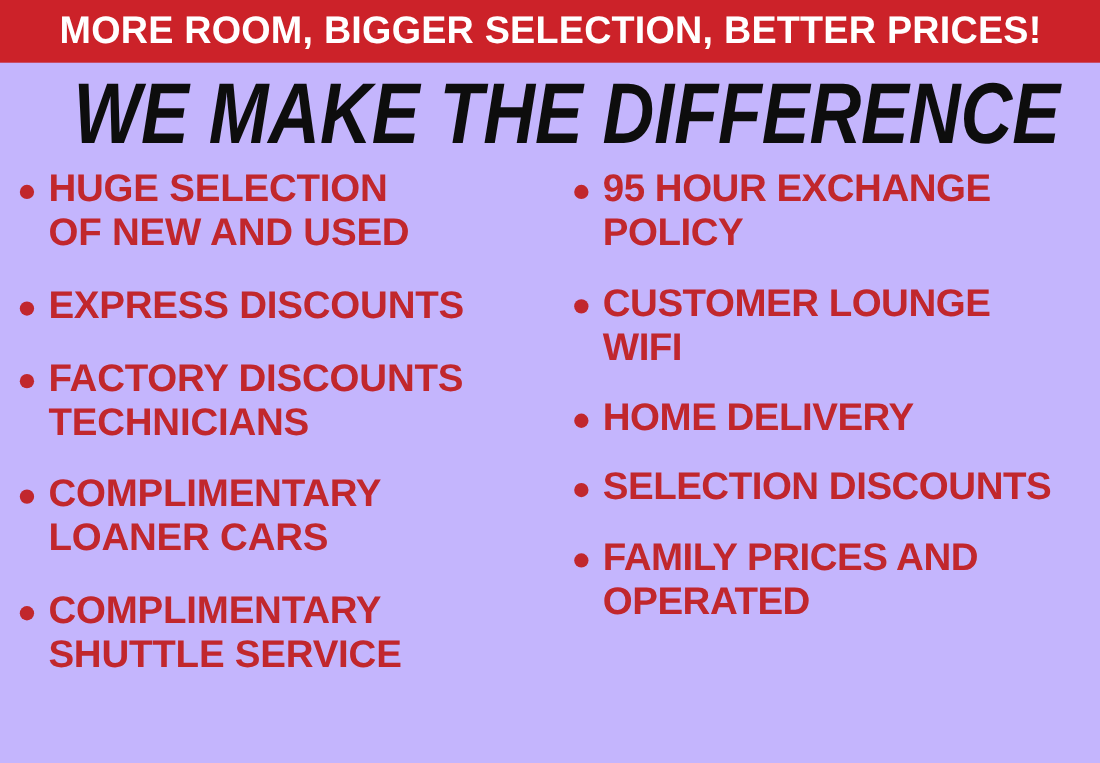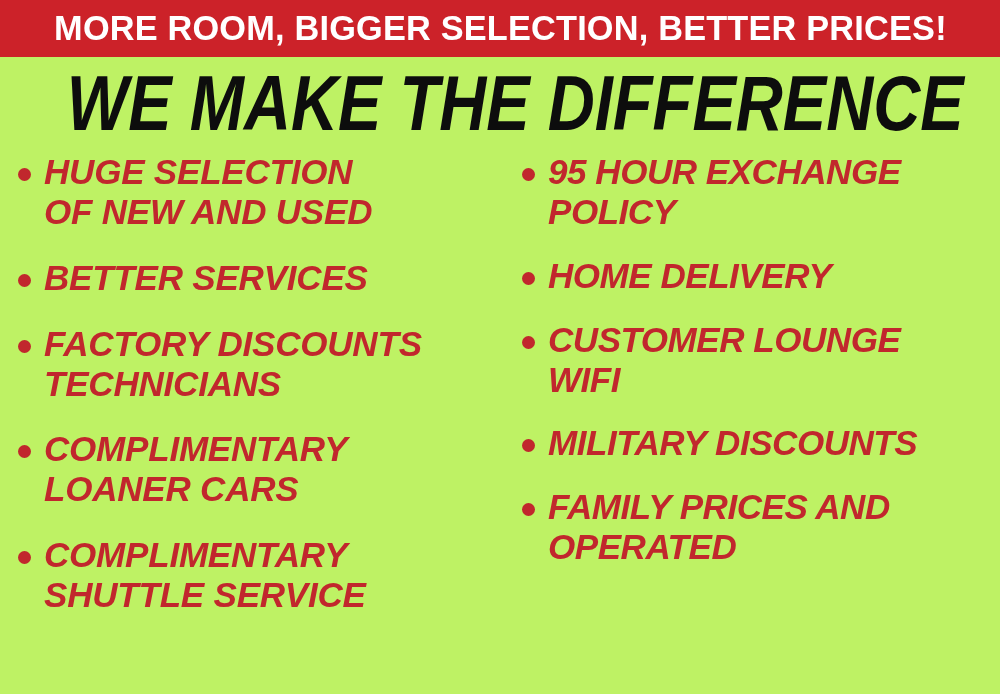--- a/index.html
+++ b/index.html
@@ -76,21 +76,20 @@
 
   
   .columns {
     position: absolute;
     left: 0;
     top: 152px;
     width: 1000px;
     height: 542px;
     display: flex;
     align-items: flex-start;
-    font-style: italic;
   }
   .column {
     position: relative;
     box-sizing: border-box;
   }
   .column-left {
     width: 500px;
     padding-left: 18px;
     padding-right: 4px;
   }
@@ -129,21 +128,21 @@
     white-space: pre-line;
     text-indent: 0;
   }
   .column-right .bullet-text {
     letter-spacing: -0.45px;
   }
 </style>
 </head>
 <body>
 
-<div class="poster" style="background: #bef264;">
+<div class="poster" style="background: #c4b5fd;">
 
   <div class="banner" style="background: rgb(204, 34, 41);">
     <div class="banner-text" style="color: rgb(255, 255, 255);">MORE ROOM, BIGGER SELECTION, BETTER PRICES!</div>
   </div>
 
   <div class="headline-wrap">
     <div class="headline" style="color: rgb(13, 13, 13);">WE MAKE THE DIFFERENCE</div>
   </div>
 
   <div class="columns">
@@ -151,21 +150,21 @@
     <div class="column column-left">
 
       <div class="bullet-item">
         <span class="bullet-dot" style="background: rgb(193, 39, 45);"></span>
         <span class="bullet-text" style="color: rgb(193, 39, 45);">HUGE SELECTION
 OF NEW AND USED</span>
       </div>
 
       <div class="bullet-item">
         <span class="bullet-dot" style="background: rgb(193, 39, 45);"></span>
-        <span class="bullet-text" style="color: rgb(193, 39, 45);">BETTER SERVICES</span>
+        <span class="bullet-text" style="color: rgb(193, 39, 45);">EXPRESS DISCOUNTS</span>
       </div>
 
       <div class="bullet-item">
         <span class="bullet-dot" style="background: rgb(193, 39, 45);"></span>
         <span class="bullet-text" style="color: rgb(193, 39, 45);">FACTORY DISCOUNTS
 TECHNICIANS</span>
       </div>
 
       <div class="bullet-item">
         <span class="bullet-dot" style="background: rgb(193, 39, 45);"></span>
@@ -184,32 +183,32 @@
     <div class="column column-right">
 
       <div class="bullet-item">
         <span class="bullet-dot" style="background: rgb(193, 39, 45);"></span>
         <span class="bullet-text" style="color: rgb(193, 39, 45);">95 HOUR EXCHANGE
 POLICY</span>
       </div>
 
       <div class="bullet-item">
         <span class="bullet-dot" style="background: rgb(193, 39, 45);"></span>
-        <span class="bullet-text" style="color: rgb(193, 39, 45);">HOME DELIVERY</span>
-      </div>
-
-      <div class="bullet-item">
-        <span class="bullet-dot" style="background: rgb(193, 39, 45);"></span>
         <span class="bullet-text" style="color: rgb(193, 39, 45);">CUSTOMER LOUNGE
 WIFI</span>
       </div>
 
       <div class="bullet-item">
         <span class="bullet-dot" style="background: rgb(193, 39, 45);"></span>
-        <span class="bullet-text" style="color: rgb(193, 39, 45);">MILITARY DISCOUNTS</span>
+        <span class="bullet-text" style="color: rgb(193, 39, 45);">HOME DELIVERY</span>
+      </div>
+
+      <div class="bullet-item">
+        <span class="bullet-dot" style="background: rgb(193, 39, 45);"></span>
+        <span class="bullet-text" style="color: rgb(193, 39, 45);">SELECTION DISCOUNTS</span>
       </div>
 
       <div class="bullet-item">
         <span class="bullet-dot" style="background: rgb(193, 39, 45);"></span>
         <span class="bullet-text" style="color: rgb(193, 39, 45);">FAMILY PRICES AND
 OPERATED</span>
       </div>
 
 
     </div>

